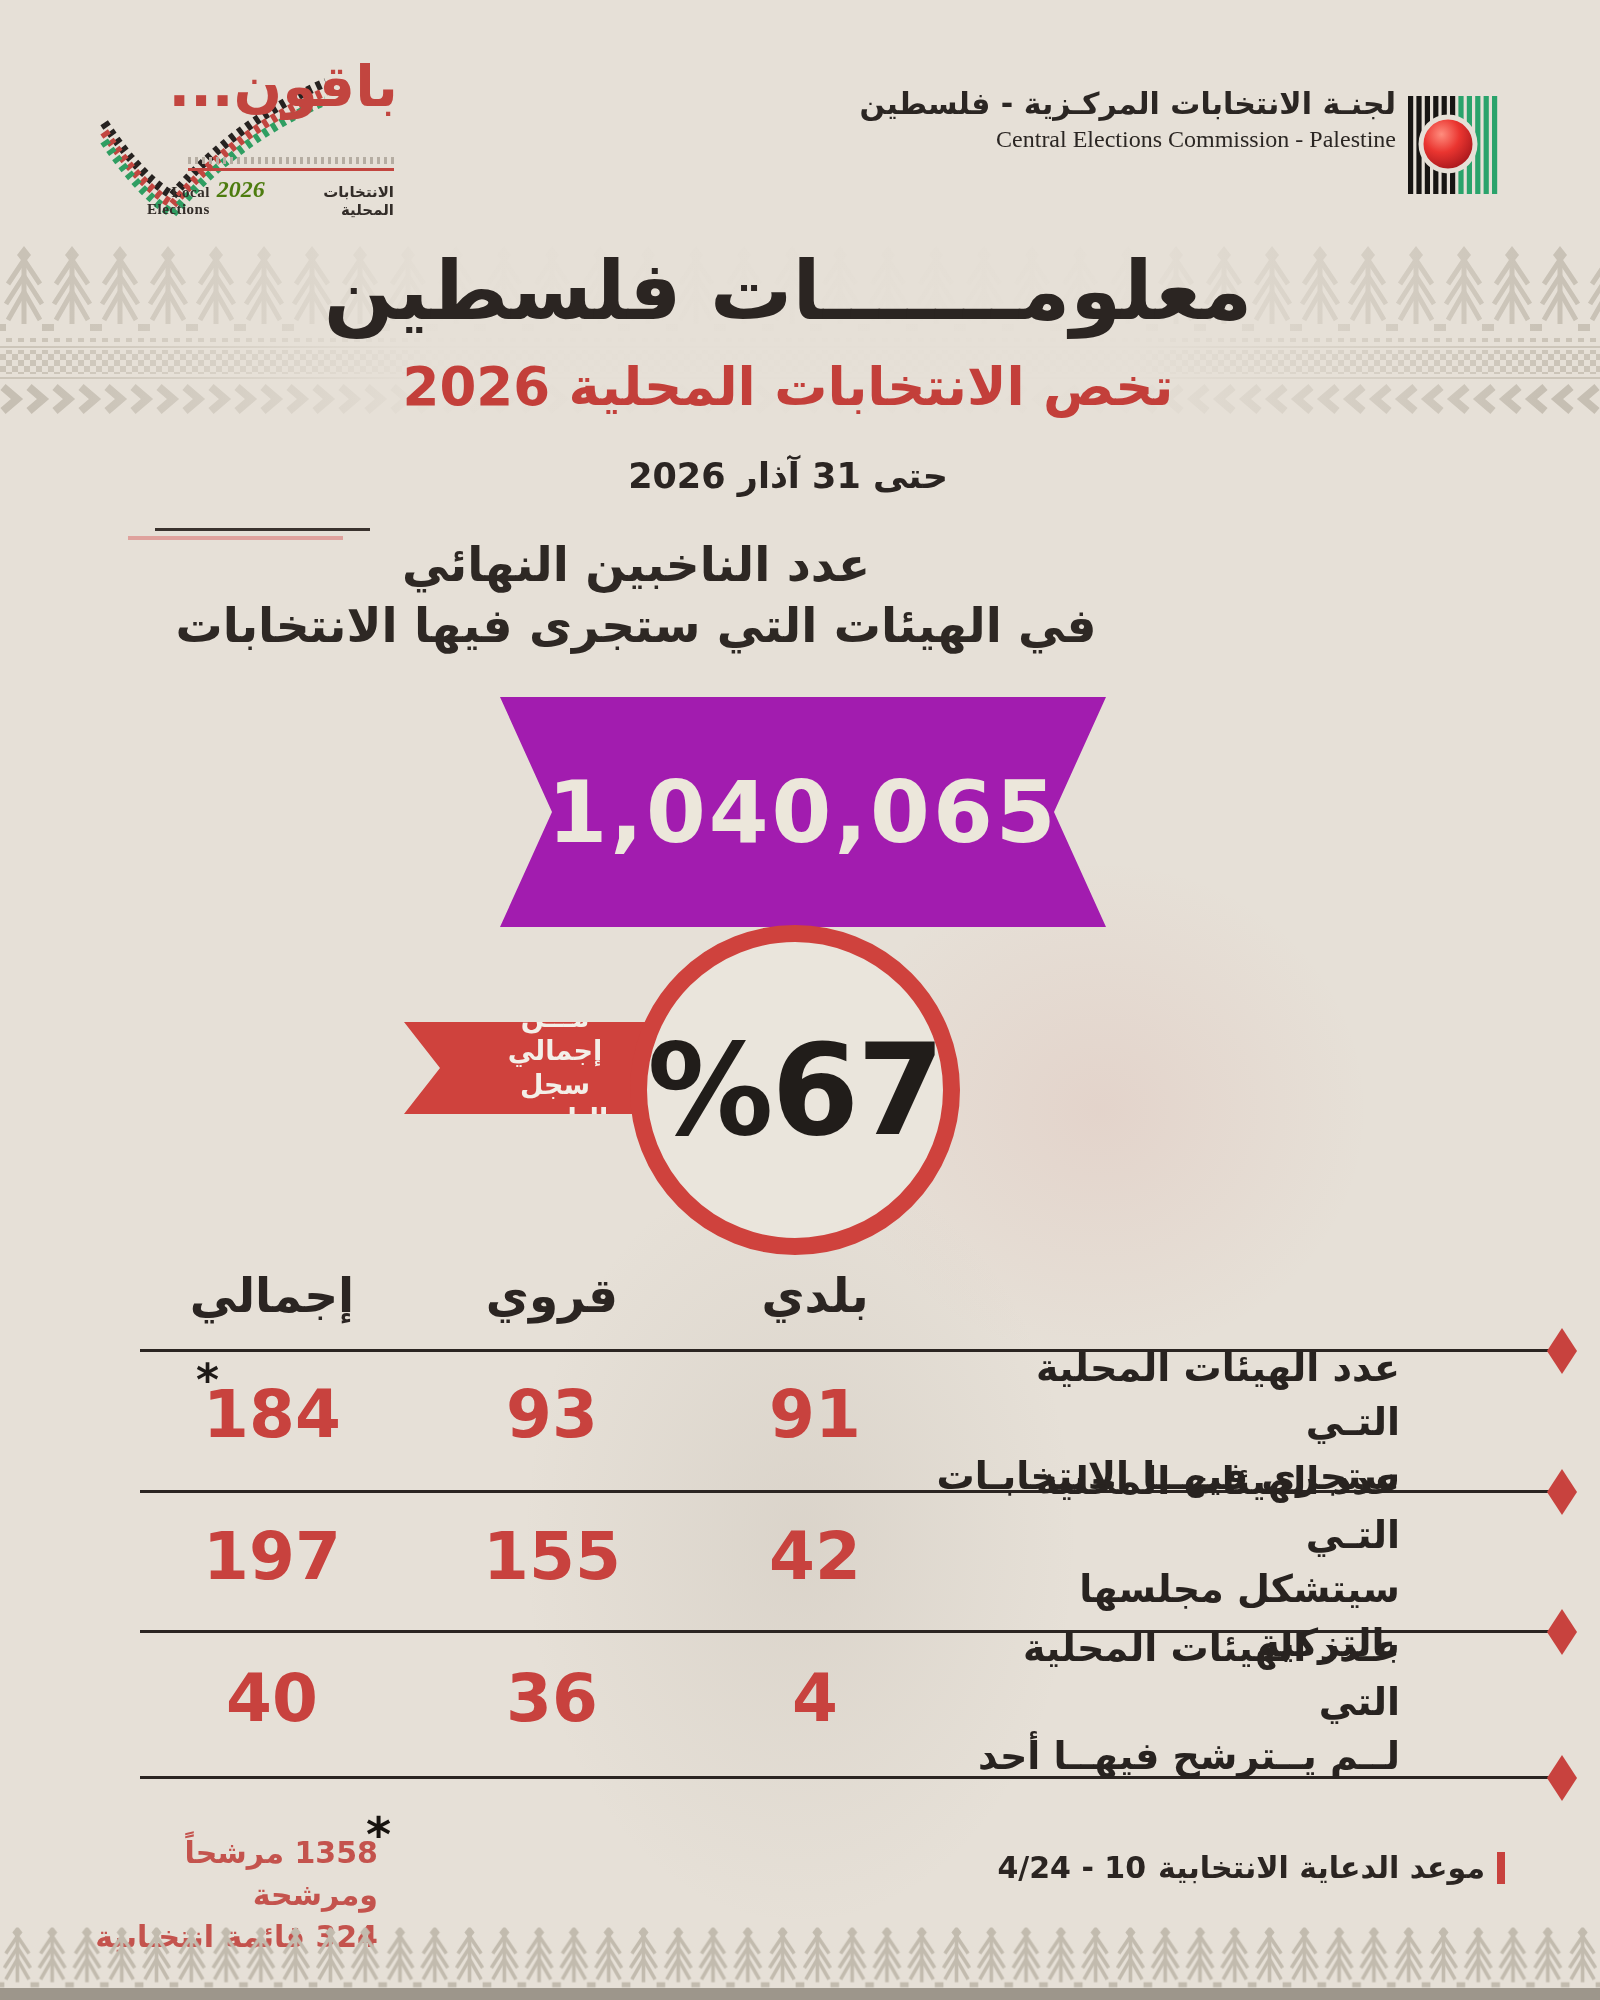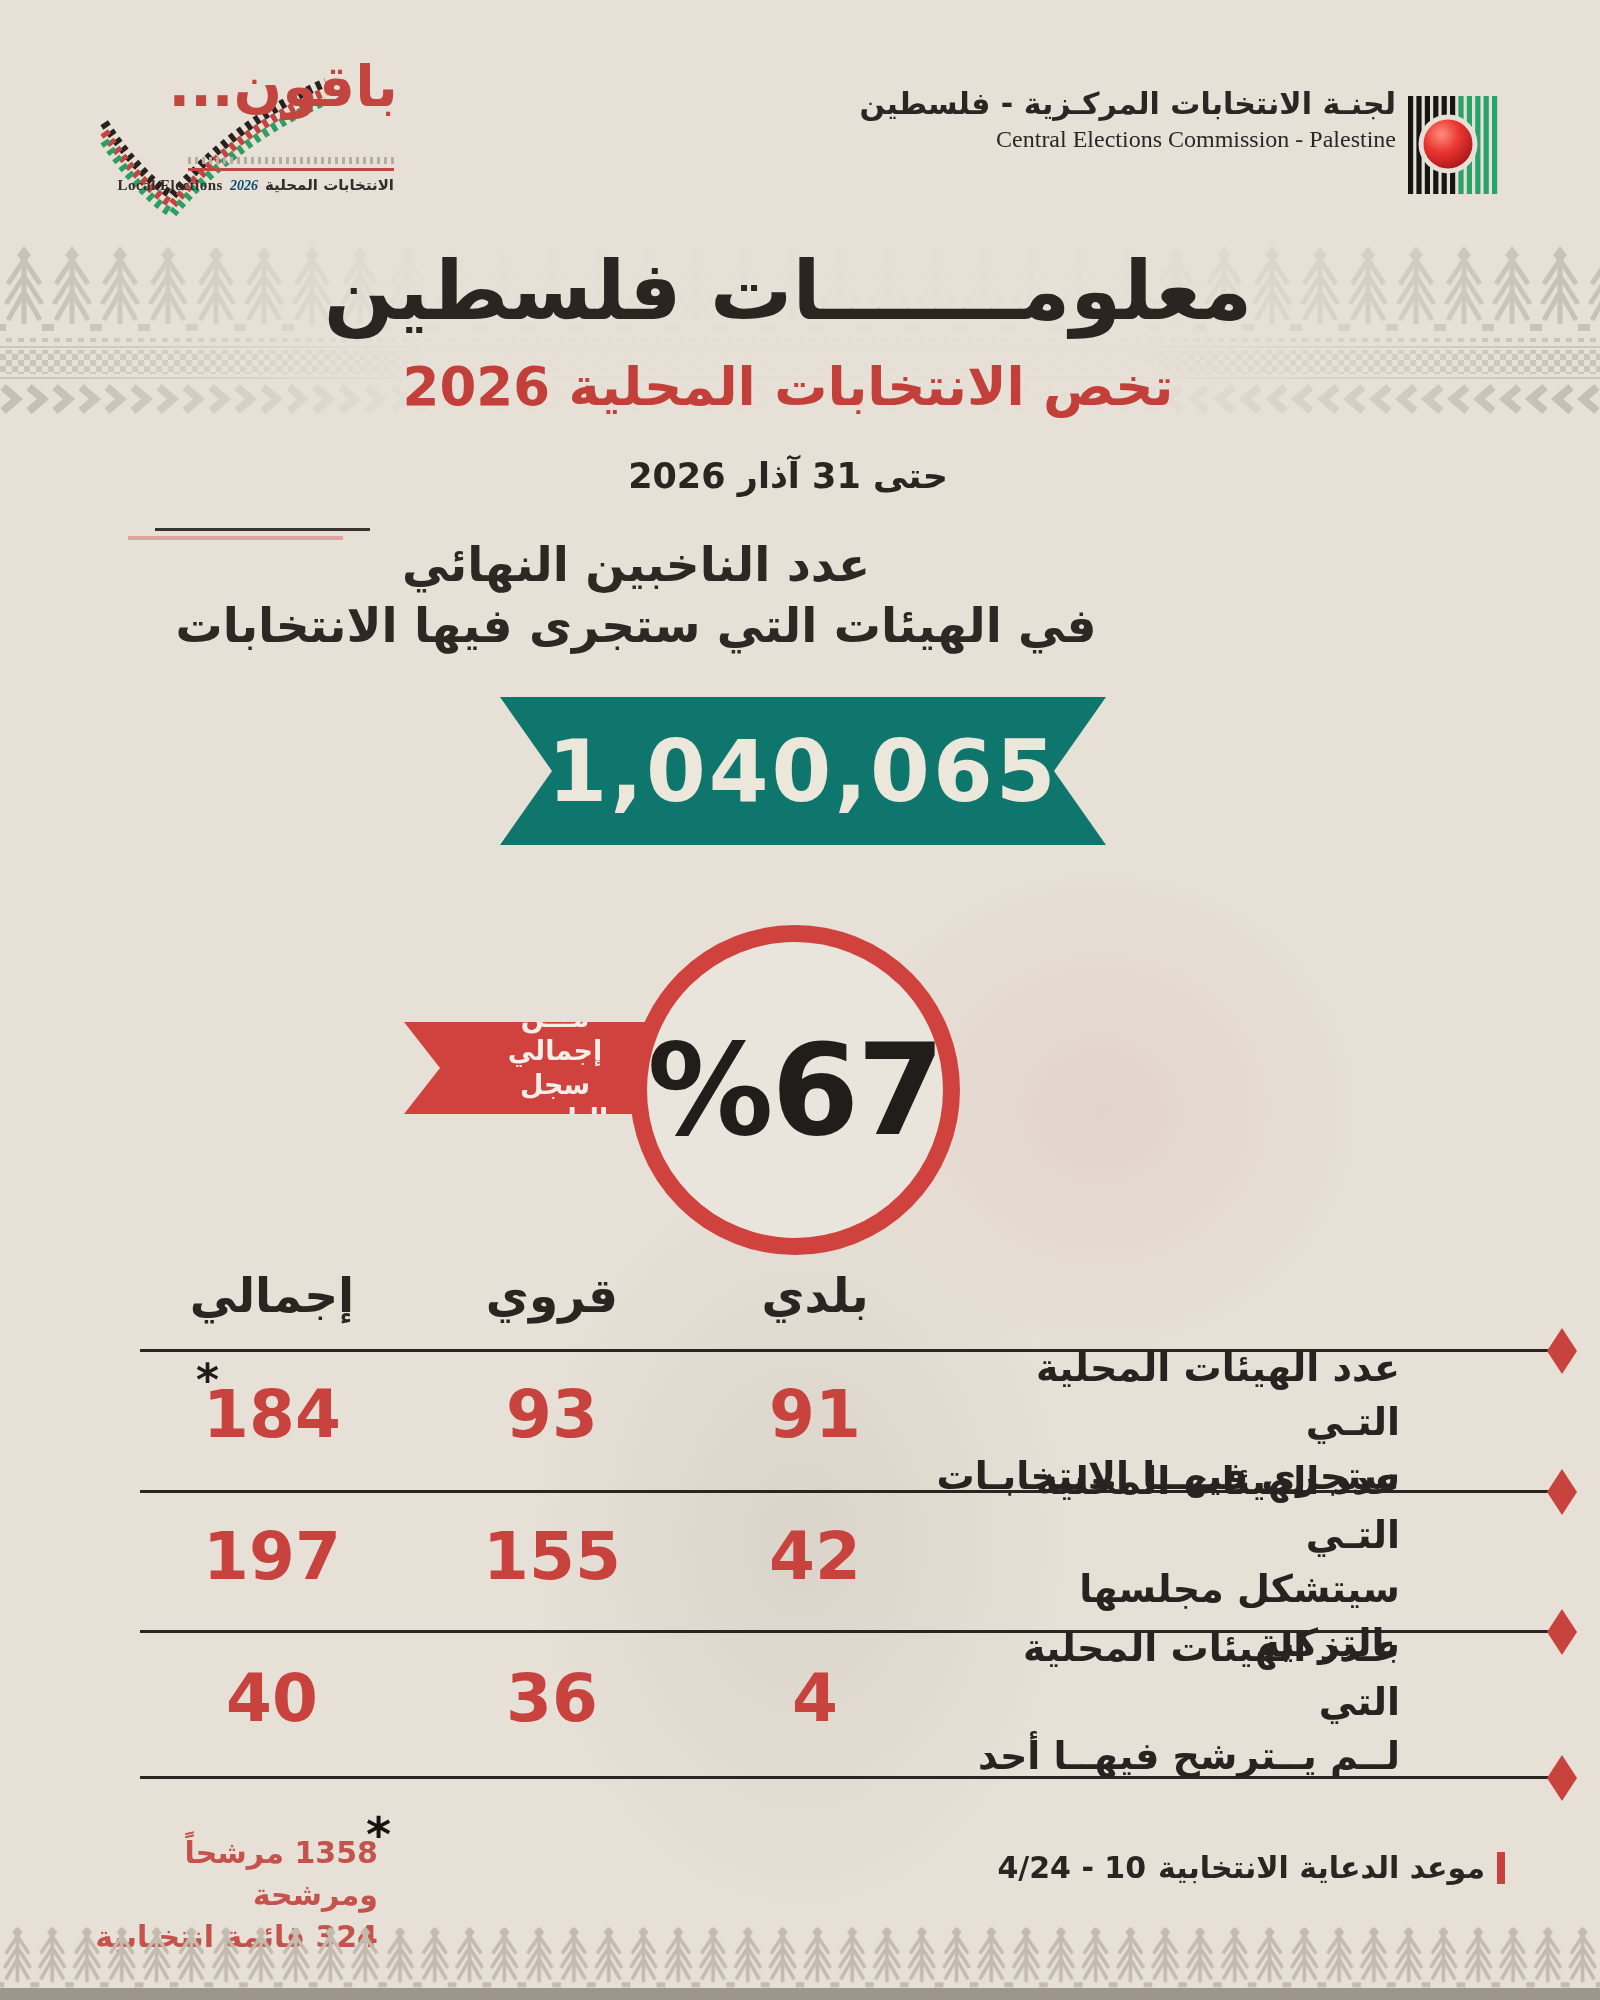--- a/index.html
+++ b/index.html
@@ -14,21 +14,21 @@
 
   
   .brand-check{position:absolute;left:86px;top:78px;width:252px;height:142px;}
   .brand-title{position:absolute;left:190px;top:58px;width:208px;font-size:57px;font-weight:bold;color:#c2453f;text-align:right;line-height:1;}
   .brand-dots{position:absolute;left:188px;top:157px;width:206px;height:7px;
     background:repeating-linear-gradient(90deg,#b5ad a2 0,#b5ada2 3px,transparent 3px,transparent 7px);
     background:repeating-linear-gradient(90deg,#b5ada2 0,#b5ada2 3px,transparent 3px,transparent 7px);}
   .brand-redline{position:absolute;left:188px;top:168px;width:206px;height:3px;background:#c2453f;}
   .brand-caption{position:absolute;left:110px;top:176px;width:284px;display:flex;justify-content:flex-start;align-items:baseline;gap:7px;font-size:15px;color:#332d29;}
   .brand-caption .cap-ar{font-weight:bold;}
-  .brand-caption .cap-year{color:#0c4a6e;font-family:"Liberation Serif",serif;font-style:italic;font-size:14px;font-weight:bold;}
+  .brand-caption .cap-year{color:#4d7c0f;font-family:"Liberation Serif",serif;font-style:italic;font-size:24px;font-weight:bold;}
   .brand-caption .cap-en{font-weight:bold;letter-spacing:0.5px;font-family:Liberation Serif, serif;}
 
   
   .cec-text{position:absolute;right:204px;top:86px;text-align:right;color:#2b2623;}
   .cec-ar{font-size:30px;font-weight:bold;}
   .cec-en{font-size:24px;font-family:"Liberation Serif",serif;margin-top:5px;}
   .cec-logo{position:absolute;left:1408px;top:96px;width:92px;height:98px;}
 
   
   .band-top{position:absolute;left:0;top:246px;width:1600px;height:168px;}
@@ -41,21 +41,21 @@
   .main-title{position:absolute;left:188px;top:244px;width:1200px;text-align:center;font-size:82px;font-weight:800;color:#2b2522;line-height:1.15;}
   .main-subtitle{position:absolute;left:188px;top:356px;width:1200px;text-align:center;font-size:53px;font-weight:bold;color:#c33f3a;}
   .as-of{position:absolute;left:188px;top:456px;width:1200px;text-align:center;font-size:35px;font-weight:bold;color:#2b2522;}
 
   
   .deco-line-a{position:absolute;left:155px;top:528px;width:215px;height:3px;background:#3a332e;}
   .deco-line-b{position:absolute;left:128px;top:536px;width:215px;height:4px;background:#dfa29d;}
   .voters-heading{position:absolute;left:36px;top:534px;width:1200px;text-align:center;font-size:47px;font-weight:bold;color:#2e2824;line-height:1.3;}
 
   
-  .ribbon{position:absolute;left:500px;top:697px;width:606px;height:148px;background:#0f766e;
+  .ribbon{position:absolute;left:500px;top:697px;width:606px;height:230px;background:#a21caf;
     clip-path:polygon(0 0,100% 0,calc(100% - 52px) 50%,100% 100%,0 100%,52px 50%);
     display:flex;align-items:center;justify-content:center;}
   .ribbon-number{font-size:86px;font-weight:bold;color:#ece7db;letter-spacing:3px;}
 
   
   .pct-ribbon{position:absolute;left:404px;top:1022px;width:252px;height:92px;background:#cf423d;z-index:1;
     clip-path:polygon(0 0,100% 0,100% 100%,0 100%,36px 50%);
     display:flex;flex-direction:column;justify-content:center;align-items:flex-end;padding-right:16px;box-sizing:border-box;}
   .pct-ribbon div{font-size:27px;font-weight:bold;color:#f3efe8;line-height:1.25;text-align:center;width:170px;}
   .pct-circle{position:absolute;left:630px;top:925px;width:330px;height:330px;box-sizing:border-box;

